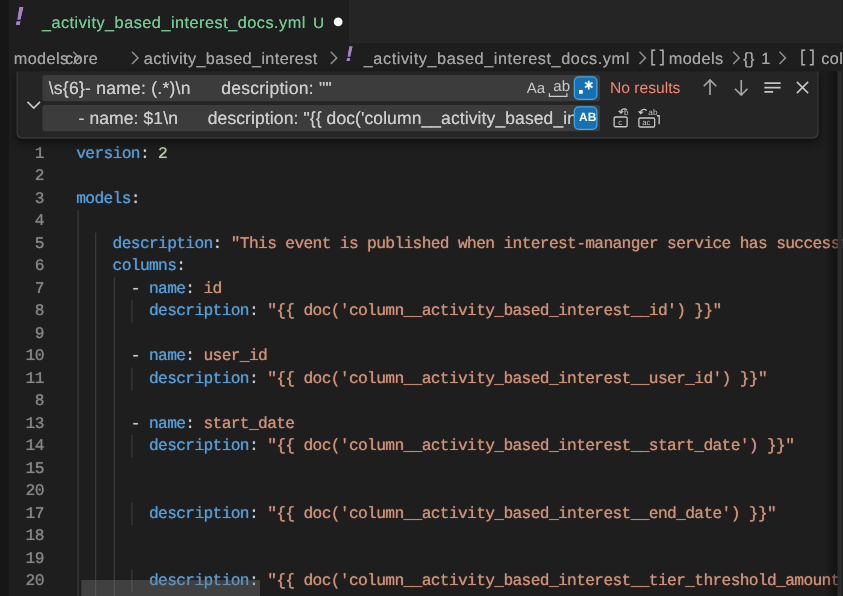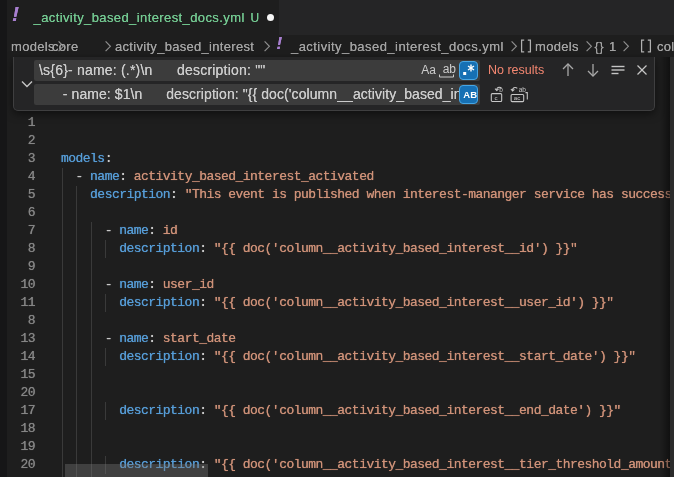--- a/index.html
+++ b/index.html
@@ -161,26 +161,26 @@
         <path d="M0.9 4.0 L2.6 5.9 L4.4 4.3"></path>
         <rect x="1.1" y="9.4" width="12.6" height="7.2" rx="1"></rect>
         <path d="M15.5 7.6 h1.8 v6.8"></path>
       </g>
       <text x="8.7" y="6.8" font-size="6.5" fill="#c8c8c8" font-family="Liberation Sans">ab</text>
       <text x="3.8" y="15.2" font-size="6.2" fill="#c8c8c8" font-family="Liberation Sans">ac</text>
     </svg>
 </div>
 
 <div class="abs" id="code">
-    <div class="cl"><span class="ln">1</span></div>
+    <div class="cl"><span class="ln">1</span><span class="ct"><i style="color:#569cd6">version</i><i style="color:#cccccc">: </i><i style="color:#b5cea8">2</i></span></div>
     <div class="cl"><span class="ln">2</span><span class="ct"></span></div>
     <div class="cl"><span class="ln">3</span><span class="ct"><i style="color:#569cd6">models</i><i style="color:#cccccc">:</i></span></div>
-    <div class="cl"><span class="ln">4</span><span class="ct"><i style="color:#cccccc">&nbsp;&nbsp;- </i><i style="color:#569cd6">name</i><i style="color:#cccccc">: </i><i style="color:#ce9178">activity_based_interest_activated</i></span></div>
+    <div class="cl"><span class="ln">4</span></div>
     <div class="cl"><span class="ln">5</span><span class="ct"><i style="color:#cccccc">&nbsp;&nbsp;&nbsp;&nbsp;</i><i style="color:#569cd6">description</i><i style="color:#cccccc">: </i><i style="color:#ce9178">"This event is published when interest-mananger service has successfully activated</i></span></div>
-    <div class="cl"><span class="ln">6</span></div>
+    <div class="cl"><span class="ln">6</span><span class="ct"><i style="color:#cccccc">&nbsp;&nbsp;&nbsp;&nbsp;</i><i style="color:#569cd6">columns</i><i style="color:#cccccc">:</i></span></div>
     <div class="cl"><span class="ln">7</span><span class="ct"><i style="color:#cccccc">&nbsp;&nbsp;&nbsp;&nbsp;&nbsp;&nbsp;- </i><i style="color:#569cd6">name</i><i style="color:#cccccc">: </i><i style="color:#ce9178">id</i></span></div>
     <div class="cl"><span class="ln">8</span><span class="ct"><i style="color:#cccccc">&nbsp;&nbsp;&nbsp;&nbsp;&nbsp;&nbsp;&nbsp;&nbsp;</i><i style="color:#569cd6">description</i><i style="color:#cccccc">: </i><i style="color:#ce9178">"{{ doc('column__activity_based_interest__id') }}"</i></span></div>
     <div class="cl"><span class="ln">9</span><span class="ct"></span></div>
     <div class="cl"><span class="ln">10</span><span class="ct"><i style="color:#cccccc">&nbsp;&nbsp;&nbsp;&nbsp;&nbsp;&nbsp;- </i><i style="color:#569cd6">name</i><i style="color:#cccccc">: </i><i style="color:#ce9178">user_id</i></span></div>
     <div class="cl"><span class="ln">11</span><span class="ct"><i style="color:#cccccc">&nbsp;&nbsp;&nbsp;&nbsp;&nbsp;&nbsp;&nbsp;&nbsp;</i><i style="color:#569cd6">description</i><i style="color:#cccccc">: </i><i style="color:#ce9178">"{{ doc('column__activity_based_interest__user_id') }}"</i></span></div>
     <div class="cl"><span class="ln">8</span><span class="ct"></span></div>
     <div class="cl"><span class="ln">13</span><span class="ct"><i style="color:#cccccc">&nbsp;&nbsp;&nbsp;&nbsp;&nbsp;&nbsp;- </i><i style="color:#569cd6">name</i><i style="color:#cccccc">: </i><i style="color:#ce9178">start_date</i></span></div>
     <div class="cl"><span class="ln">14</span><span class="ct"><i style="color:#cccccc">&nbsp;&nbsp;&nbsp;&nbsp;&nbsp;&nbsp;&nbsp;&nbsp;</i><i style="color:#569cd6">description</i><i style="color:#cccccc">: </i><i style="color:#ce9178">"{{ doc('column__activity_based_interest__start_date') }}"</i></span></div>
     <div class="cl"><span class="ln">15</span><span class="ct"></span></div>
     <div class="cl"><span class="ln">20</span></div>

